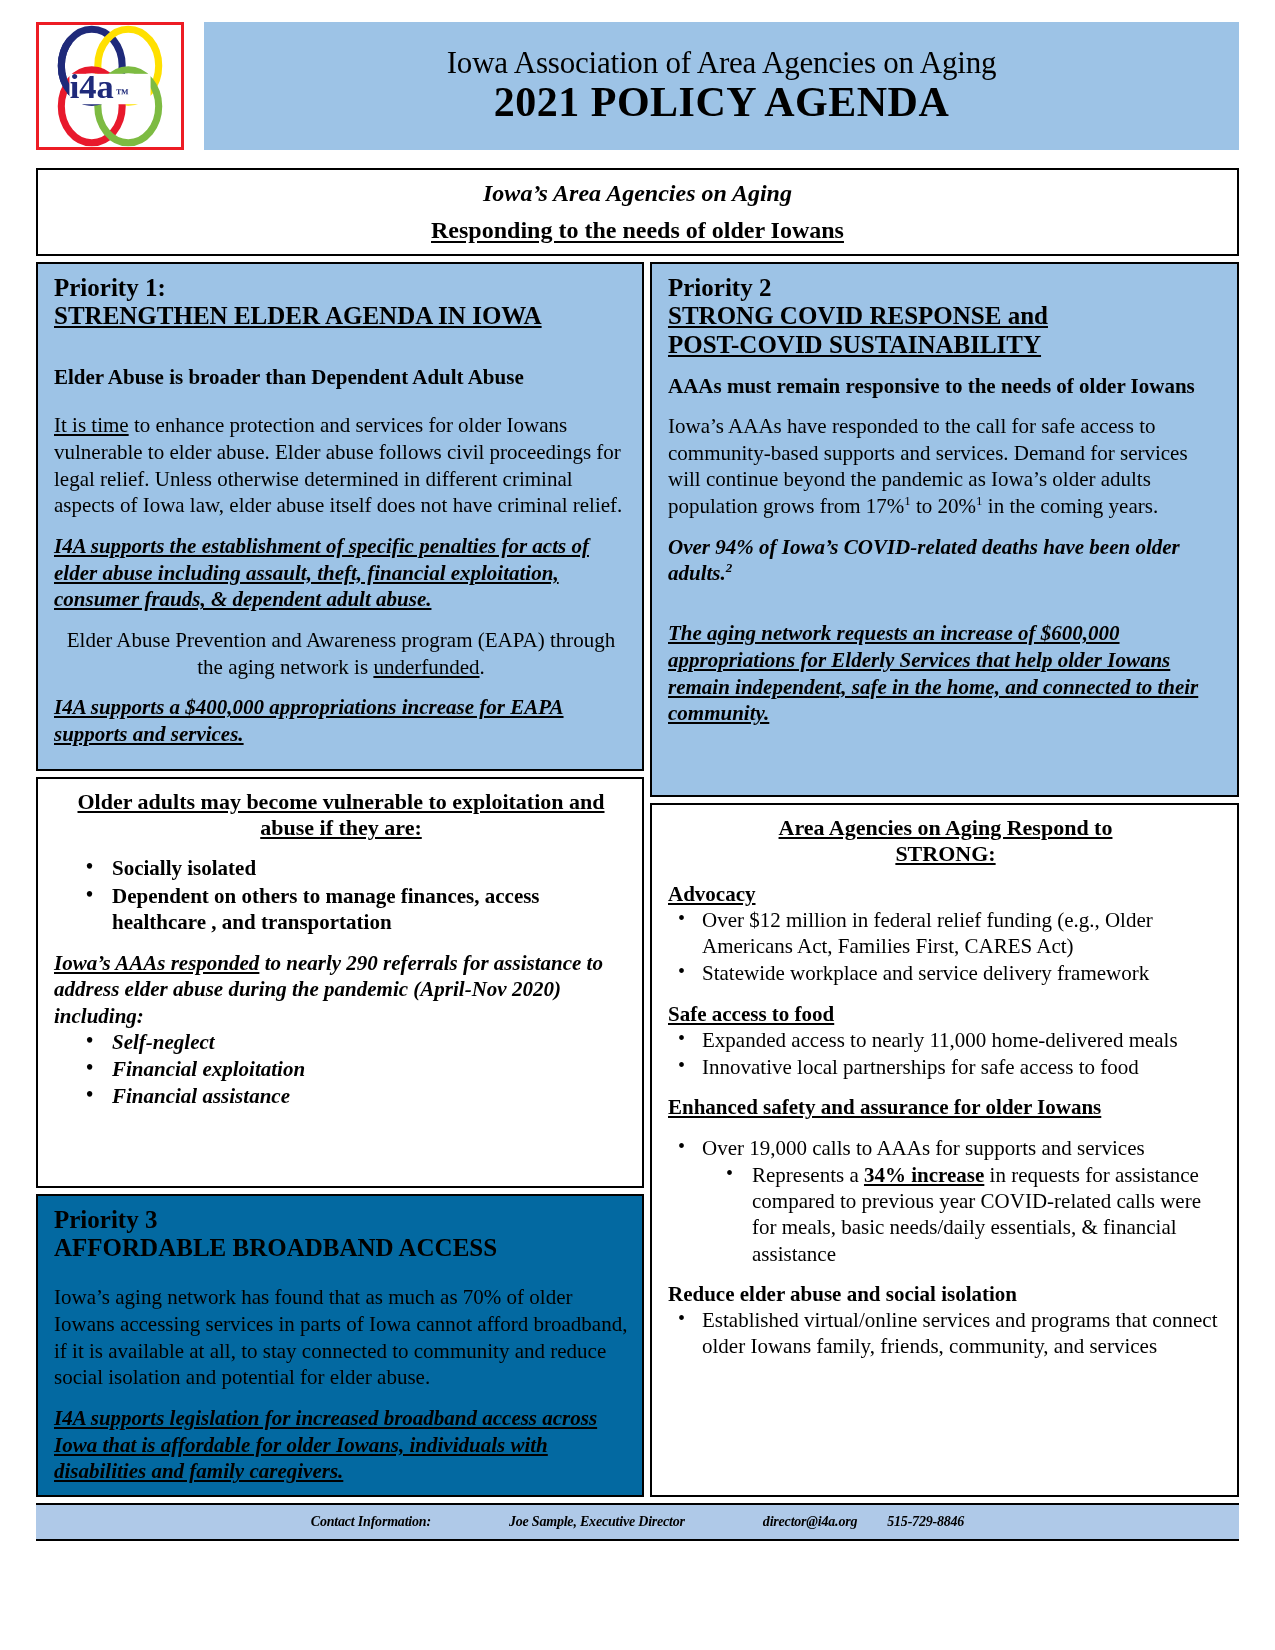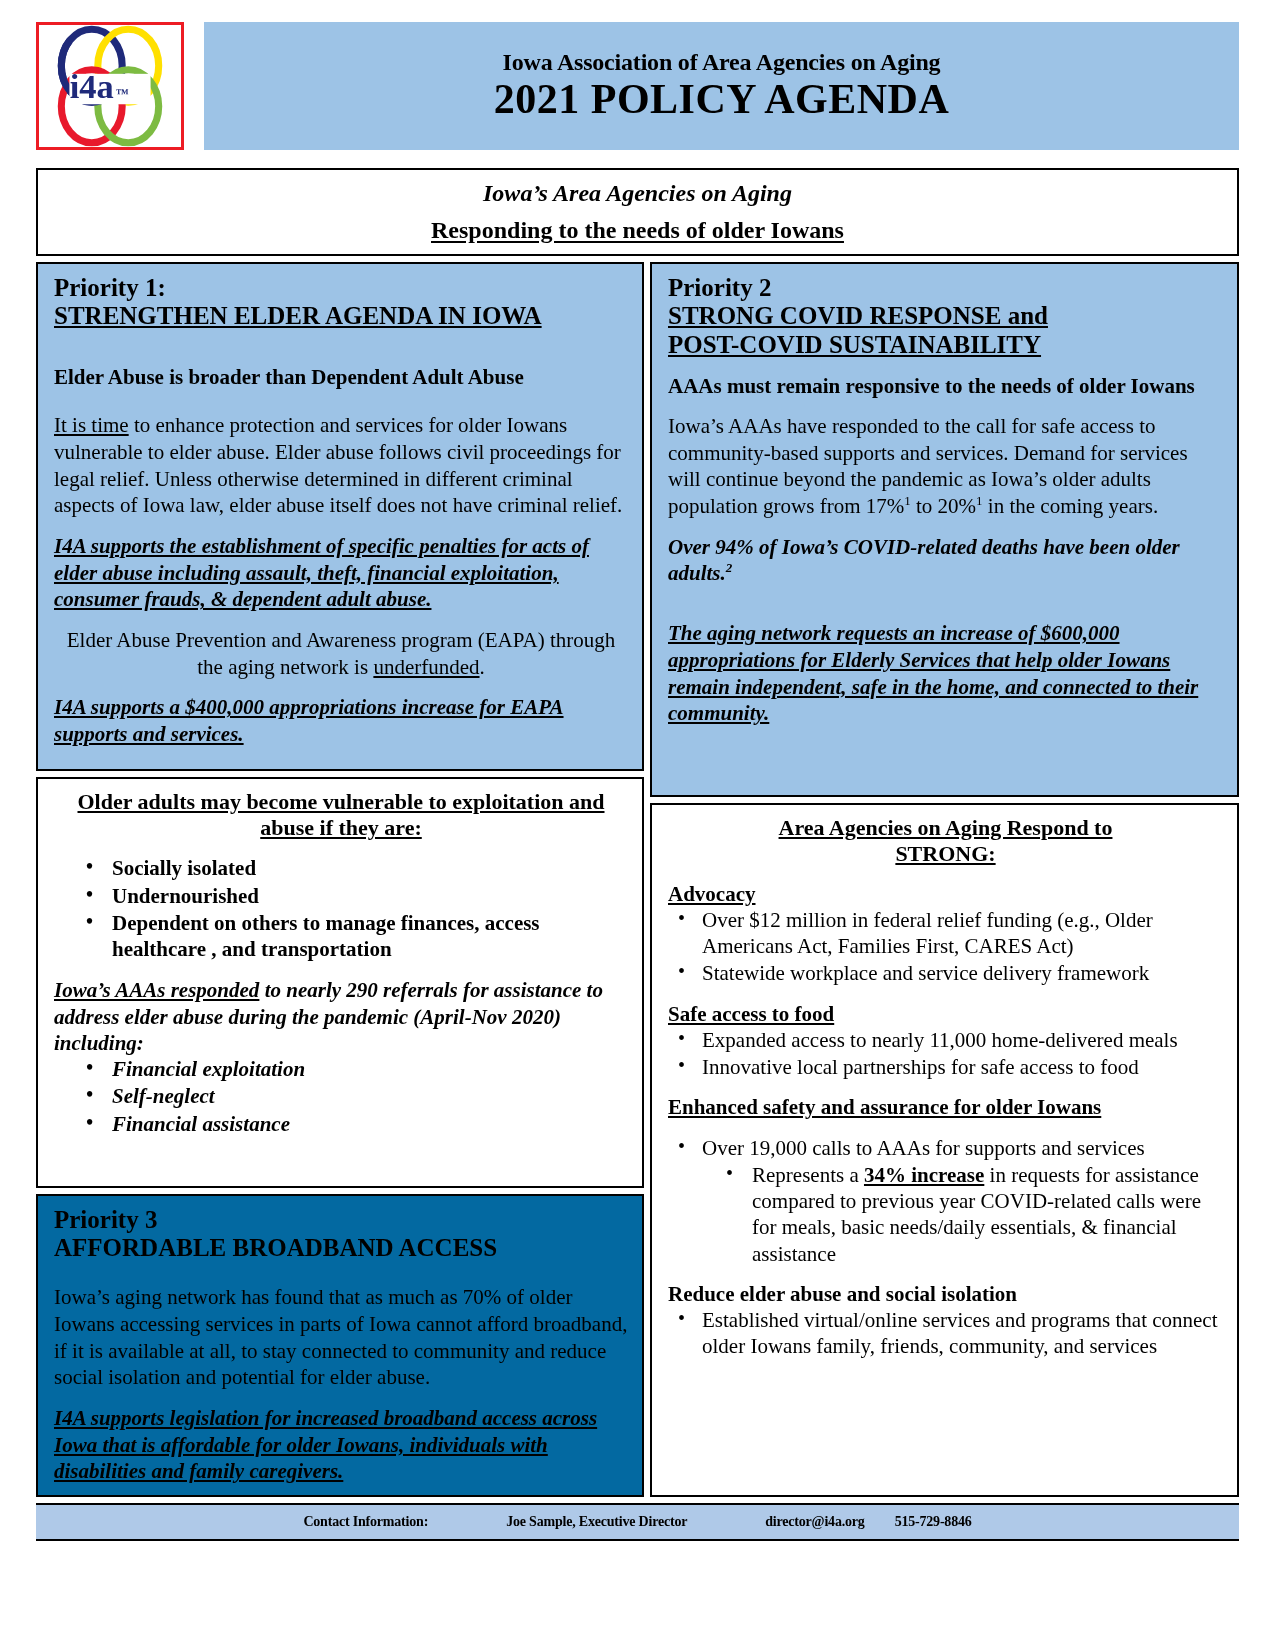--- a/index.html
+++ b/index.html
@@ -44,22 +44,22 @@
     background: #9DC3E6;
     display: flex;
     flex-direction: column;
     align-items: center;
     justify-content: center;
     height: 128px;
     padding: 0 10px;
     box-sizing: border-box;
   }
   .title-line1 {
-    font-size: 24px;
-    font-weight: bold;
+    font-size: 31px;
+    font-weight: normal;
     letter-spacing: -0.2px;
     line-height: 1.05;
     white-space: nowrap;
   }
   .title-line2 {
     font-size: 42px;
     font-weight: bold;
     line-height: 1.1;
     letter-spacing: 0.5px;
     white-space: nowrap;
@@ -208,21 +208,21 @@
     margin-top: 6px;
     height: 34px;
     display: flex;
     align-items: center;
     justify-content: center;
     gap: 0px;
     font-size: 14px;
     font-weight: bold;
     letter-spacing: -0.2px;
   }
-  .footer span { white-space: nowrap; }
+  .footer span { white-space: nowrap; font-style: italic; }
   .f-lbl { margin-right: 78px; }
   .f-name { margin-right: 78px; }
   .f-mail { margin-right: 30px; }
 </style>
 </head>
 <body>
 
 <div class="page">
 
   <div class="header">
@@ -266,28 +266,27 @@
         <div class="body-text center"><span>Elder Abuse Prevention and Awareness program (EAPA) through the aging network is </span><span class="u">underfunded</span><span>.</span></div>
         <div class="spacer-sm"></div>
         <div class="ital-under">I4A supports a $400,000 appropriations increase for EAPA supports and services.</div>
       </div>
 
       <div class="panel panel-white" style="height:432px;">
         <div class="sec-head center" style="font-size:22px;">Older adults may become vulnerable to exploitation and abuse if they are:</div>
         <div class="spacer-sm"></div>
         <ul class="b indent">
           <li class="bul-bold">Socially isolated</li>
-          <li class="bul-bold">Undernourished</li>
           <li class="bul-bold">Dependent on others to manage finances, access healthcare , and transportation</li>
         </ul>
         <div class="spacer-sm"></div>
         <div class="ital-bold"><span class="u">Iowa’s AAAs responded</span><span> to nearly 290 referrals for assistance to address elder abuse during the pandemic (April-Nov 2020) including:</span></div>
         <ul class="b indent">
+          <li class="bul-italbold">Self-neglect</li>
           <li class="bul-italbold">Financial exploitation</li>
-          <li class="bul-italbold">Self-neglect</li>
           <li class="bul-italbold">Financial assistance</li>
         </ul>
       </div>
 
       <div class="panel panel-lightblue" style="flex:1 1 auto;">
         <div class="p-kicker">Priority 3</div>
         <div class="p-title-nounder">AFFORDABLE BROADBAND ACCESS</div>
         <div class="spacer-md"></div>
         <div class="body-text">Iowa’s aging network has found that as much as 70% of older Iowans accessing services in parts of Iowa cannot afford broadband, if it is available at all, to stay connected to community and reduce social isolation and potential for elder abuse.</div>
         <div class="spacer-sm"></div>

